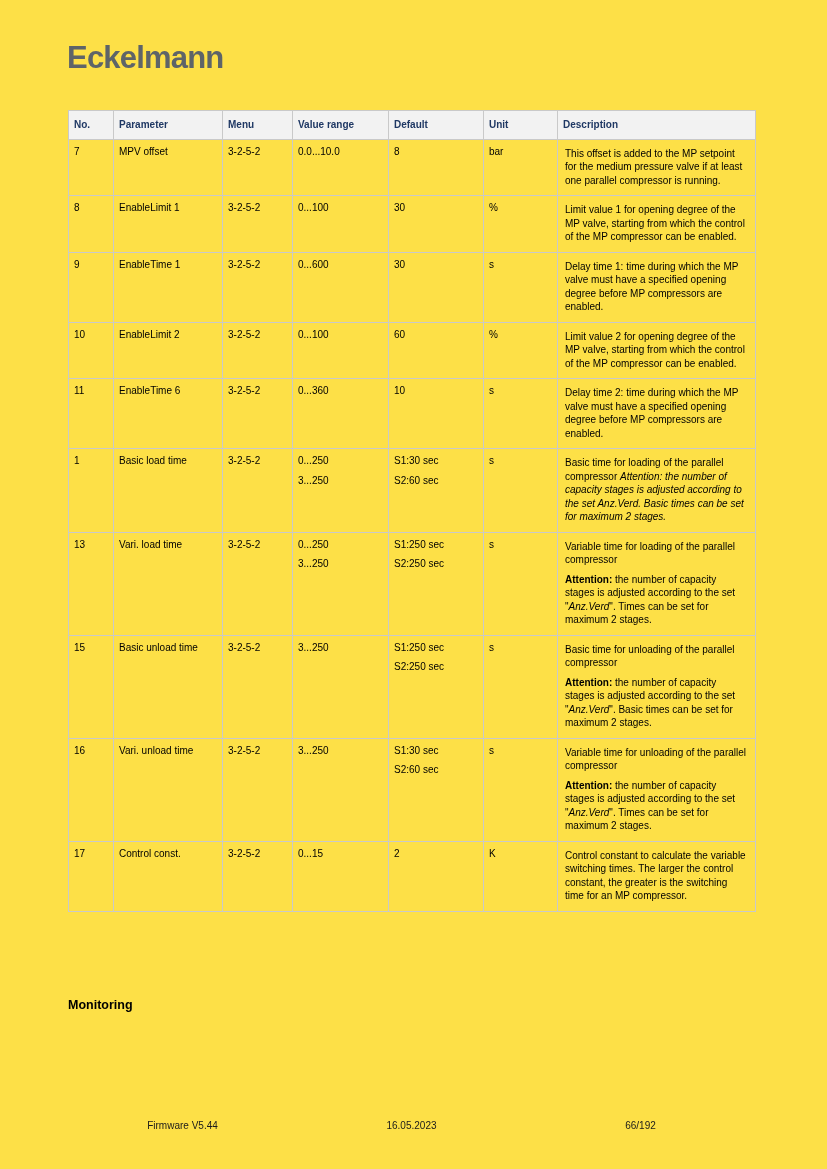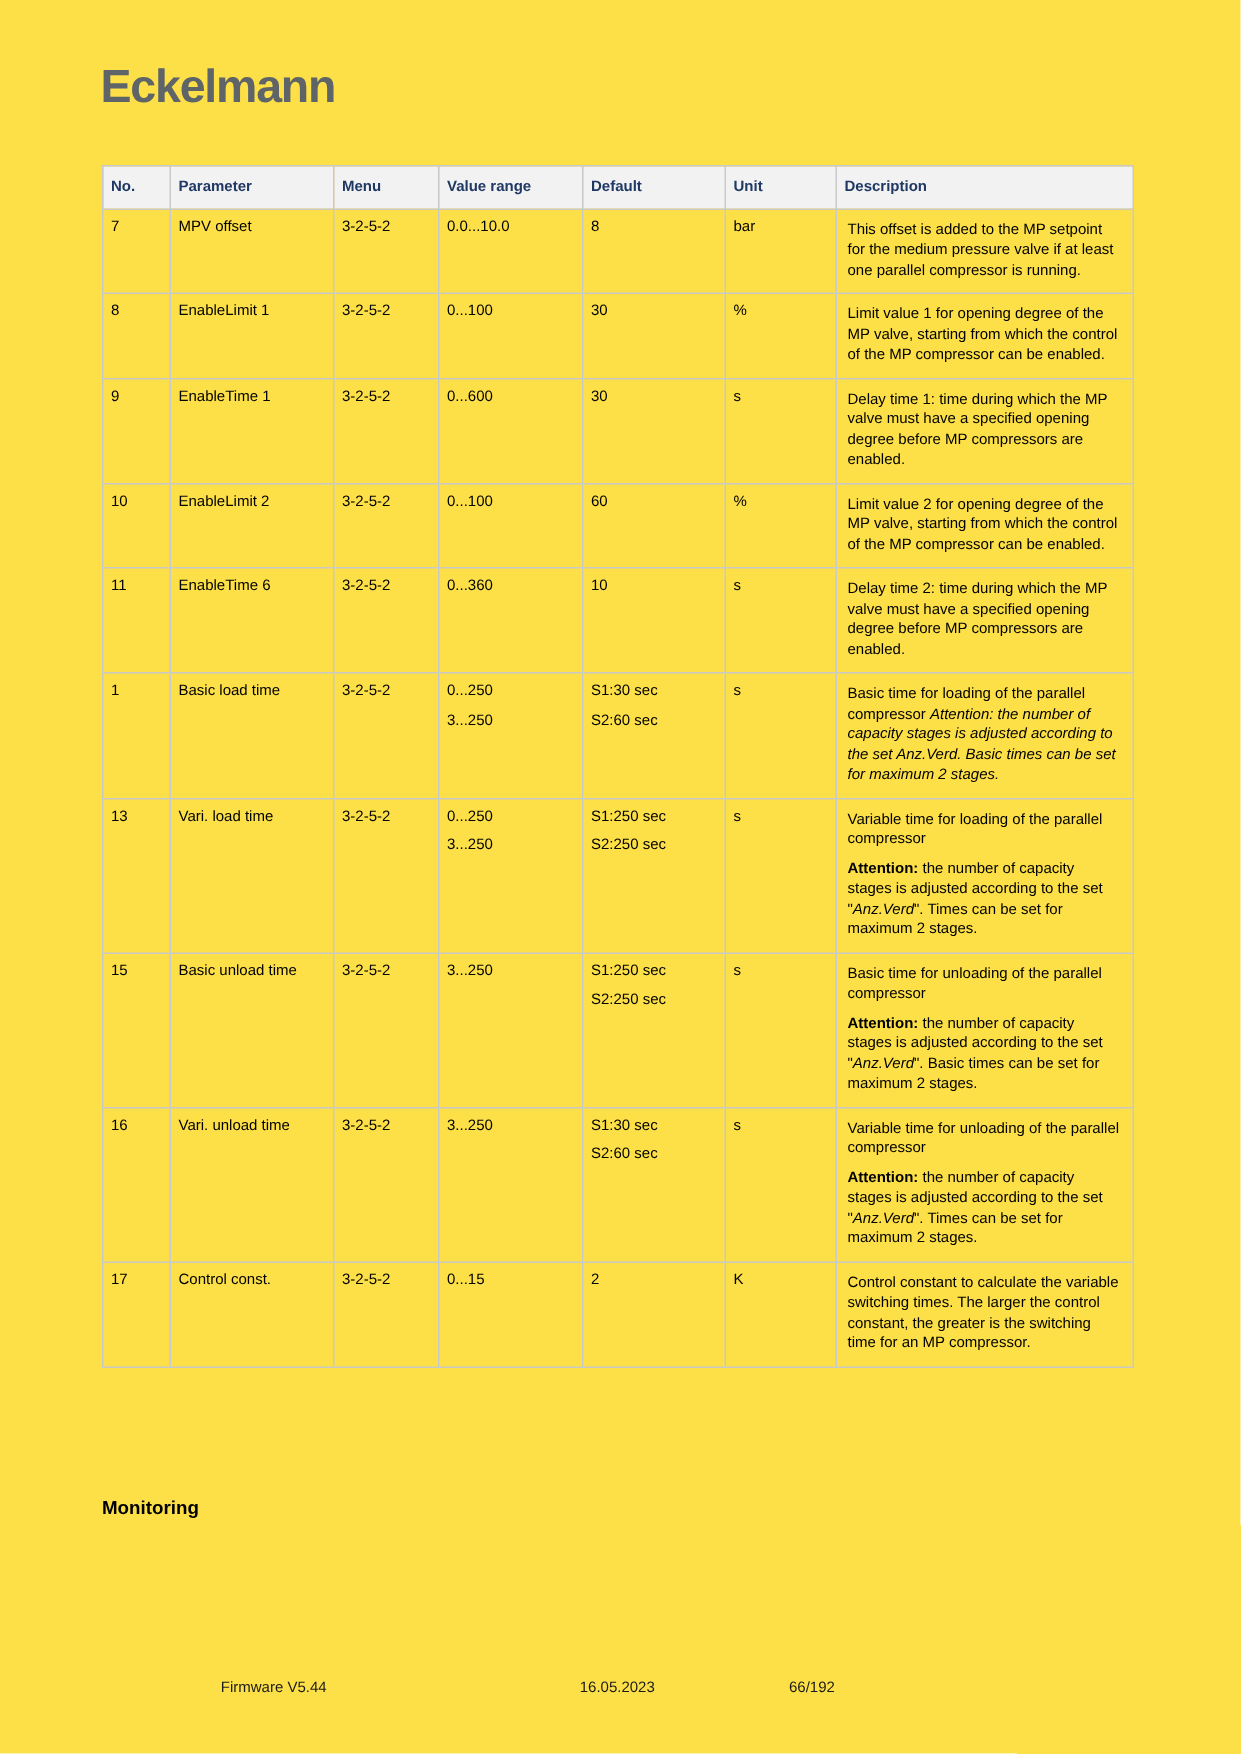--- a/index.html
+++ b/index.html
@@ -70,21 +70,21 @@
     position: absolute;
     left: 68px;
     top: 1120px;
     width: 687px;
     display: flex;
     font-size: 10px;
     color: #1a1a1a;
   }
   .footer .f-left   { flex: 1; text-align: center; }
   .footer .f-center { flex: 1; text-align: center; }
-  .footer .f-right  { flex: 1; text-align: left; }
+  .footer .f-right  { flex: 1; text-align: center; }
 </style>
 </head>
 <body>
 
 <div class="page">
 
   <div class="logo">Eckelmann</div>
 
   <table class="param-table">
     <colgroup id="table-colgroup">

